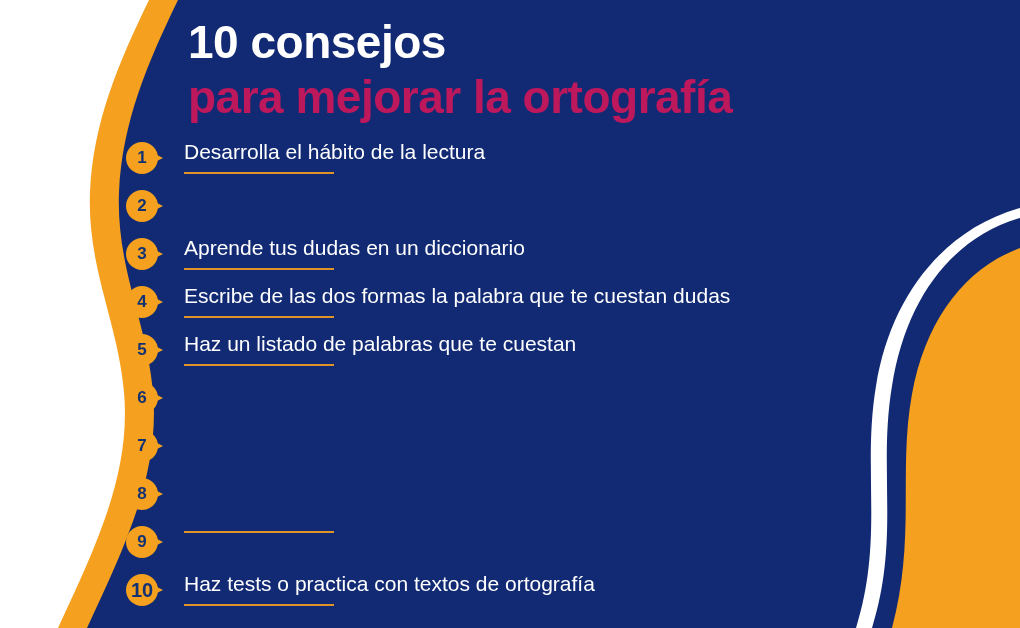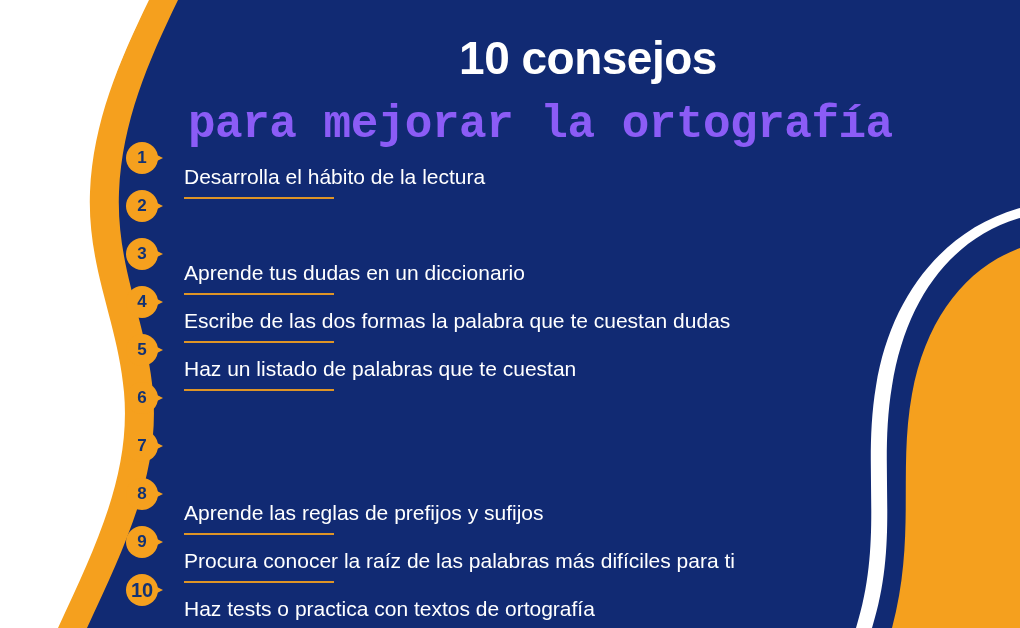--- a/index.html
+++ b/index.html
@@ -50,33 +50,31 @@
     left: 188px;
     top: 18px;
     width: 800px;
   }
   .title-line1 {
     color: #ffffff;
     font-size: 46px;
     font-weight: bold;
     letter-spacing: -0.5px;
     line-height: 1.08;
-    margin: 16px;
+    margin: 0;
     white-space: nowrap;
-    text-align: center;
   }
   .title-line2 {
-    color: #8b5cf6;
+    color: #be185d;
     font-size: 46px;
     font-weight: bold;
     letter-spacing: -0.5px;
     line-height: 1.12;
     margin: 4px 0 0 0;
     white-space: nowrap;
-    font-family: Liberation Mono, monospace;
   }
 
   
   .tips {
     position: absolute;
     left: 126px;
     top: 140px;
     width: 880px;
   }
   .tip-row {
@@ -119,21 +117,20 @@
     width: 0;
     height: 0;
     border-top: 6px solid transparent;
     border-bottom: 6px solid transparent;
     border-left: 12px solid #f5a01e;
     z-index: 1;
   }
   .tip-text-wrap {
     flex: 1 1 auto;
     padding-left: 8px;
-    margin-top: 25px;
   }
   .tip-text {
     color: #ffffff;
     font-size: 21px;
     line-height: 1.18;
     margin: 0;
     white-space: nowrap;
   }
   .tip-rule {
     margin-top: 7px;
@@ -233,33 +230,28 @@
         <div class="badge-tail"></div>
         <div class="badge">7</div>
       </div>
     </div>
 
     <div class="tip-row">
       <div class="badge-wrap">
         <div class="badge-tail"></div>
         <div class="badge">8</div>
       </div>
-      <div class="tip-text-wrap">
-        <p class="tip-text">Aprende las reglas de prefijos y sufijos</p>
-        <div class="tip-rule"></div>
-      </div>
     </div>
 
     <div class="tip-row">
       <div class="badge-wrap">
         <div class="badge-tail"></div>
         <div class="badge">9</div>
       </div>
       <div class="tip-text-wrap">
-        <p class="tip-text">Procura conocer la raíz de las palabras más difíciles para ti</p>
         <div class="tip-rule"></div>
       </div>
     </div>
 
     <div class="tip-row">
       <div class="badge-wrap">
         <div class="badge-tail"></div>
         <div class="badge wide">10</div>
       </div>
       <div class="tip-text-wrap">

